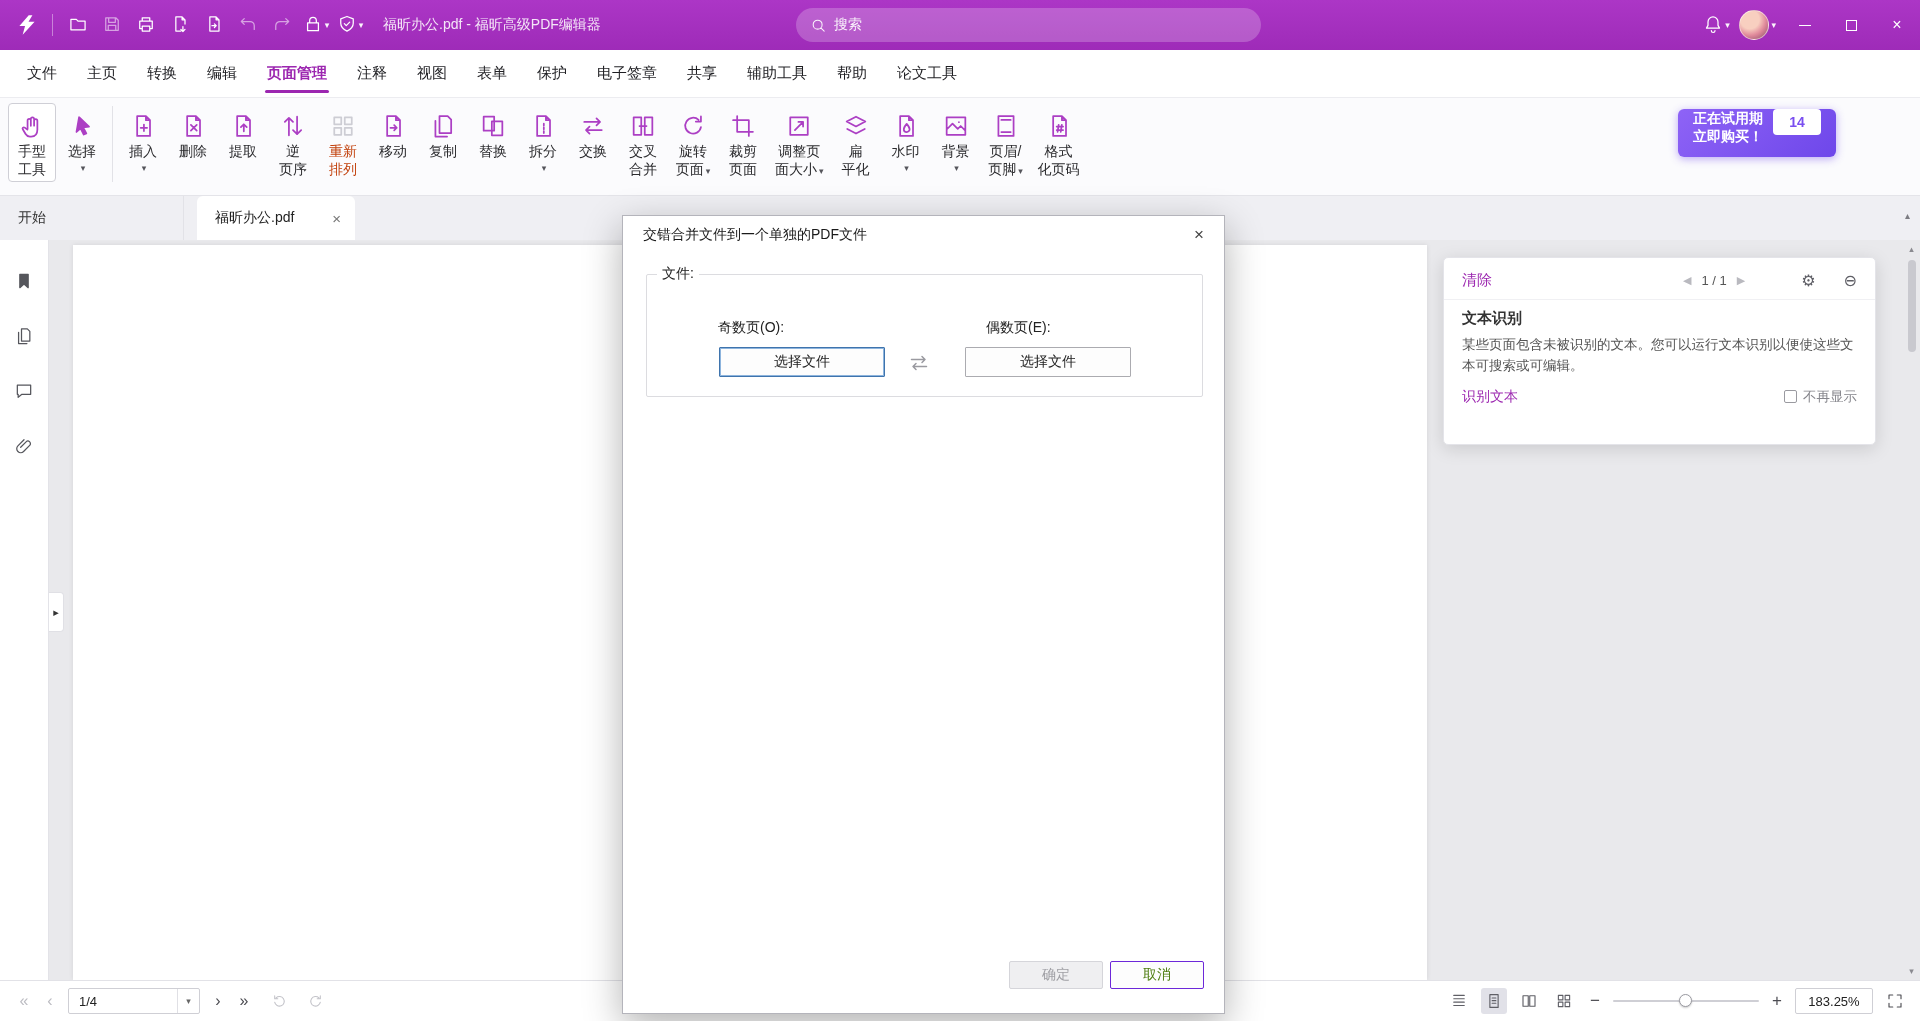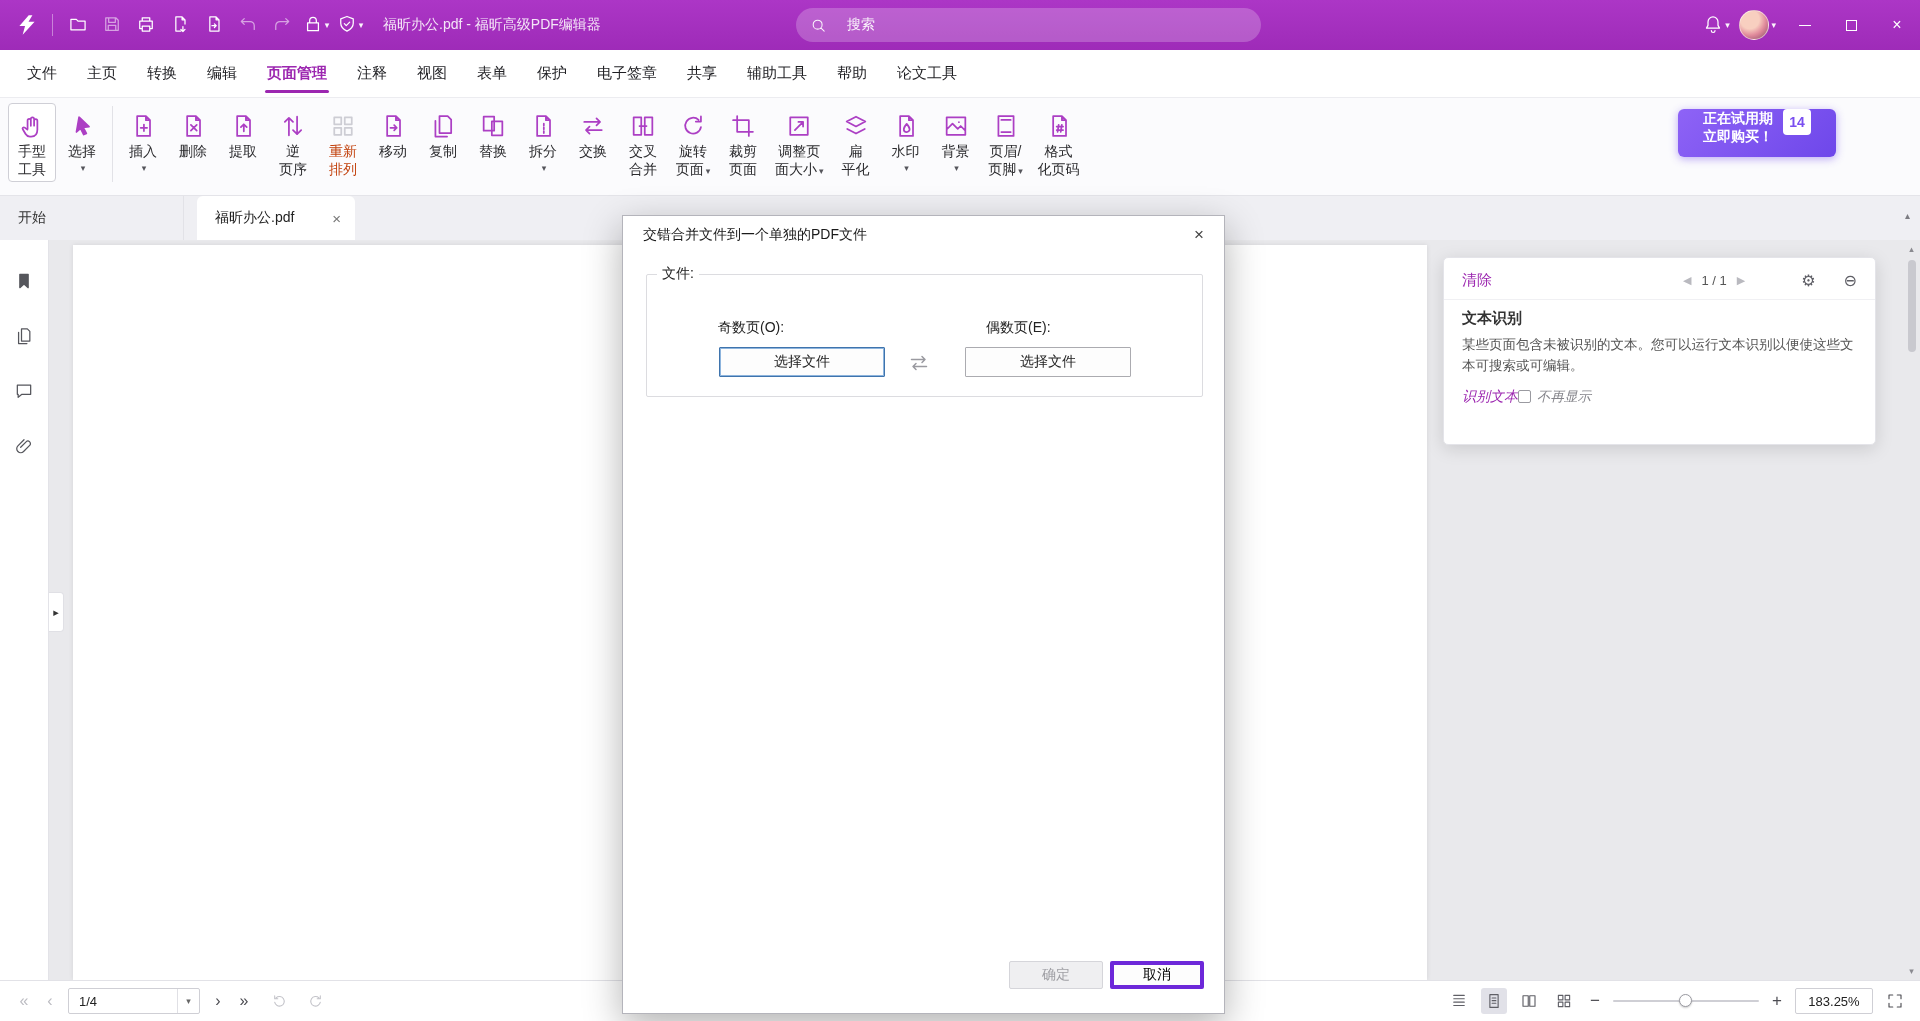--- a/index.html
+++ b/index.html
@@ -11,21 +11,21 @@
   .titlebar{position:absolute;top:0;left:0;right:0;height:50px;background:linear-gradient(180deg,#AC36C6,#9E2BB8);display:flex;align-items:center;color:#fff;z-index:20;}
   .tb-left{display:flex;align-items:center;padding-left:10px;}
   .logo{width:34px;height:34px;display:flex;align-items:center;justify-content:center;}
   .logo svg{width:26px;height:26px;}
   .tb-sep{width:1px;height:22px;background:rgba(255,255,255,.4);margin:0 8px;}
   .tb-btn{height:34px;min-width:34px;display:flex;align-items:center;justify-content:center;background:transparent;border:none;color:#fff;padding:0 2px;}
   .tb-btn svg{width:20px;height:20px;}
   .tb-btn.dim{opacity:.55;}
   .tb-caret{font-size:9px;opacity:.95;margin-left:2px;}
   .tb-title{color:rgba(255,255,255,.88);font-size:14px;margin-left:16px;white-space:nowrap;}
-  .tb-search{position:absolute;left:796px;top:8px;width:465px;height:34px;background:rgba(255,255,255,.22);border-radius:17px;display:flex;align-items:center;padding:0 14px;gap:20px;color:rgba(255,255,255,.92);font-size:14px;}
+  .tb-search{position:absolute;left:796px;top:8px;width:465px;height:34px;background:rgba(255,255,255,.22);border-radius:17px;display:flex;align-items:center;padding:0 14px;gap:7px;color:rgba(255,255,255,.92);font-size:14px;}
   .tb-search svg{width:17px;height:17px;}
   .tb-right{position:absolute;right:0;top:0;height:50px;display:flex;align-items:center;}
   .tb-avatar-wrap{display:flex;align-items:center;margin:0 6px;}
   .avatar{width:30px;height:30px;border-radius:50%;background:radial-gradient(circle at 35% 30%,#f8cfc0 0 35%,#e08a9b 60%,#7d4660 100%);border:1px solid rgba(255,255,255,.55);display:inline-block;}
   .win-btn{width:46px;height:50px;display:flex;align-items:center;justify-content:center;color:#fff;font-size:16px;}
   .min-glyph{display:inline-block;width:12px;border-top:1.5px solid #fff;}
   .max-glyph{display:inline-block;width:11px;height:11px;border:1.5px solid #fff;}
 
   
   .menubar{position:absolute;top:50px;left:0;right:0;height:48px;background:#fff;display:flex;align-items:center;padding-left:12px;border-bottom:1px solid #ececf0;z-index:19;}
@@ -41,21 +41,21 @@
   .ricon{height:33px;display:flex;align-items:center;color:#AC3FC4;}
   .ricon svg{width:28px;height:28px;}
   .rline{font-size:14px;line-height:18px;display:block;text-align:center;color:#2b2b2e;white-space:nowrap;}
   .rcaret{font-size:9px;color:#55555b;margin-left:2px;}
   .rcaret-line{line-height:10px;margin-top:1px;}
   .rtool.disabled .rline{color:#c2410c;}
   .rtool.disabled .ricon{color:#cdcdd4;}
   .rsep{width:1px;height:76px;background:#e2e2e7;margin:3px 4px 0;display:inline-block;}
   .trial-badge{position:absolute;left:1678px;top:11px;width:158px;height:48px;border-radius:6px;background:linear-gradient(135deg,#8E63F6,#6E47EA);display:flex;align-items:flex-start;justify-content:center;gap:10px;color:#fff;box-shadow:0 2px 8px rgba(110,71,234,.45);cursor:pointer;}
   .trial-lines{font-size:14px;font-weight:700;line-height:18px;text-align:center;}
-  .trial-days{width:28px;height:26px;background:#fff;border-radius:4px;color:#7a4ff0;font-weight:700;font-size:14px;display:flex;align-items:center;justify-content:center;}
+  .trial-days{width:48px;height:26px;background:#fff;border-radius:4px;color:#7a4ff0;font-weight:700;font-size:14px;display:flex;align-items:center;justify-content:center;}
 
   
   .tabbar{position:absolute;top:196px;left:0;right:0;height:44px;background:#EFEFF3;display:flex;align-items:stretch;z-index:17;gap:13px;}
   .start-tab{width:184px;display:flex;align-items:center;padding-left:18px;font-size:14px;color:#333;border-right:1px solid #e2e2e7;}
   .doc-tab{width:158px;background:#fff;display:flex;align-items:center;justify-content:space-between;padding:0 14px 0 18px;font-size:14px;color:#222;border-radius:6px 6px 0 0;}
   .tab-close{color:#777;font-size:15px;}
   .tabbar-collapse{position:absolute;right:10px;top:14px;color:#7c7c82;font-size:10px;}
 
   
   .content{position:absolute;top:240px;left:0;right:0;bottom:41px;}
@@ -75,21 +75,21 @@
   .ocr-head{display:flex;align-items:center;padding:13px 18px 9px;border-bottom:1px solid #f0f0f3;}
   .ocr-clear{color:#9C27B0;font-size:15px;cursor:pointer;}
   .ocr-nav{margin-left:auto;display:flex;align-items:center;}
   .ocr-tri{color:#b9b9bf;font-size:11px;}
   .ocr-pager{color:#555;font-size:13px;margin:0 10px;}
   .ocr-gear{font-size:16px;color:#5f5f66;margin-left:56px;}
   .ocr-collapse{font-size:16px;color:#5f5f66;margin-left:28px;}
   .ocr-body{padding:9px 18px 0;}
   .ocr-title{font-size:15px;font-weight:700;color:#333;}
   .ocr-text{font-size:13.5px;color:#555;line-height:1.55;margin-top:7px;}
-  .ocr-foot{display:flex;justify-content:flex-start;align-items:center;margin-top:11px;font-style:italic;}
+  .ocr-foot{display:flex;justify-content:space-between;align-items:center;margin-top:11px;}
   .ocr-action{color:#9C27B0;font-size:14px;cursor:pointer;}
   .dont-show{display:flex;align-items:center;gap:6px;color:#86868c;font-size:13.5px;}
   .cb{width:13px;height:13px;border:1px solid #9a9aa0;background:#fff;border-radius:2px;display:inline-block;}
 
   
   .dialog{position:absolute;left:622px;top:215px;width:603px;height:799px;background:#fff;border:1px solid #b4b4bb;box-shadow:0 12px 36px rgba(0,0,0,.3);z-index:60;}
   .dlg-title{height:38px;display:flex;align-items:center;padding:0 10px 0 20px;font-size:14px;color:#1a1a1a;}
   .dlg-close{margin-left:auto;width:30px;height:30px;display:flex;align-items:center;justify-content:center;font-size:17px;color:#444;}
   .group{position:absolute;left:23px;width:557px;border:1px solid #dcdce0;border-radius:2px;}
   .group-files{top:58px;height:123px;}
@@ -99,21 +99,21 @@
   .flabel.odd{left:71px;}
   .flabel.even{left:300px;margin-left:39px;}
   .choose-btn{position:absolute;top:72px;height:30px;width:166px;background:#fdfdfd;border:1px solid #ababb0;font-size:14px;color:#222;display:flex;align-items:center;justify-content:center;border-radius:1px;}
   .choose-odd{left:72px;border:1px solid #3f74ad;box-shadow:inset 0 0 0 1px #8db4dd;}
   .choose-even{left:318px;}
   .swap-icon{position:absolute;left:260px;top:76px;color:#9a9aa0;}
   .swap-icon svg{width:24px;height:24px;}
   .no-preview{position:absolute;left:0;right:0;top:49%;text-align:center;font-size:14px;color:#333;}
   .dlg-btn{position:absolute;height:28px;width:94px;font-size:14px;display:flex;align-items:center;justify-content:center;border-radius:2px;top:745px;}
   .btn-ok{left:386px;background:#efeff1;border:1px solid #d5d5da;color:#9f9fa4;}
-  .btn-cancel{left:487px;background:#fdfdfd;border:4px solid #6d28d9;color:#000000;}
+  .btn-cancel{left:487px;background:#fdfdfd;border:1px solid #6d28d9;color:#4d7c0f;}
 
   
   .statusbar{position:absolute;left:0;right:0;bottom:0;height:41px;background:#fff;border-top:1px solid #e2e2e7;display:flex;align-items:center;padding:0 12px;z-index:10;}
   .sb-left{display:flex;align-items:center;gap:2px;}
   .sb-nav{width:24px;height:24px;font-size:16px;color:#4c4c52;display:flex;align-items:center;justify-content:center;}
   .sb-nav.dim{color:#bcbcc2;}
   .page-box{width:132px;height:26px;border:1px solid #cfcfd5;border-radius:2px;display:flex;align-items:stretch;font-size:13px;color:#222;margin:0 4px;background:#fff;}
   .page-box .val{flex:1;display:flex;align-items:center;padding-left:10px;}
   .pb-caret{width:22px;border-left:1px solid #e0e0e5;color:#666;font-size:9px;display:flex;align-items:center;justify-content:center;}
   .sb-rot{width:26px;height:24px;color:#c3c3c9;display:flex;align-items:center;justify-content:center;margin-left:8px;}

